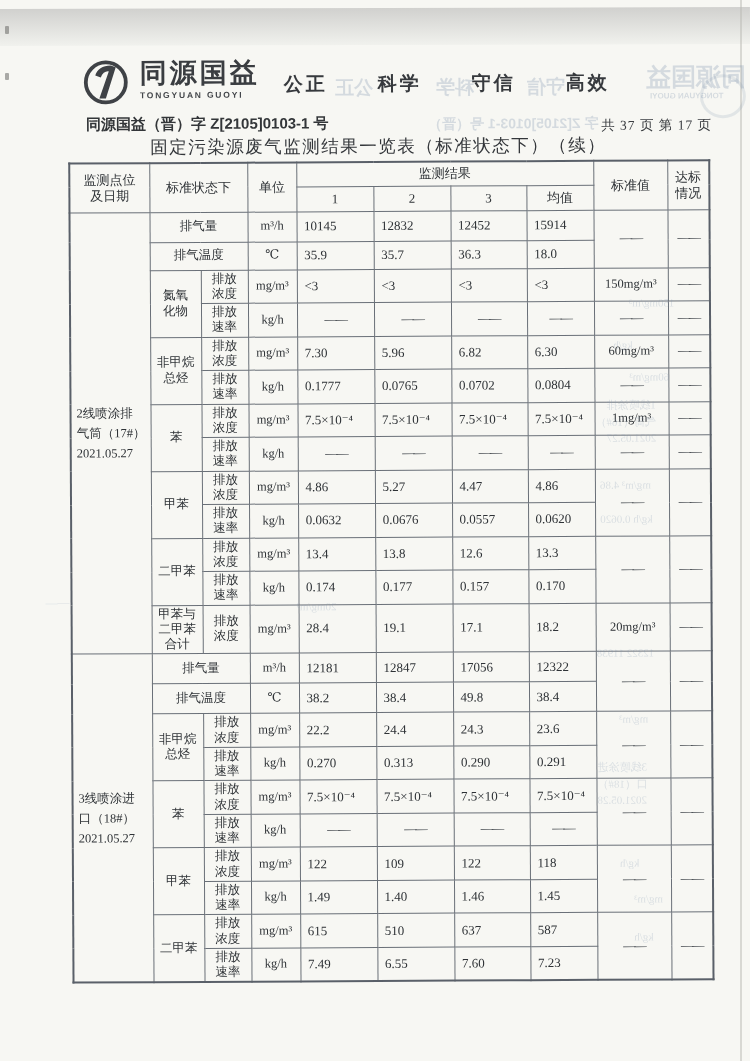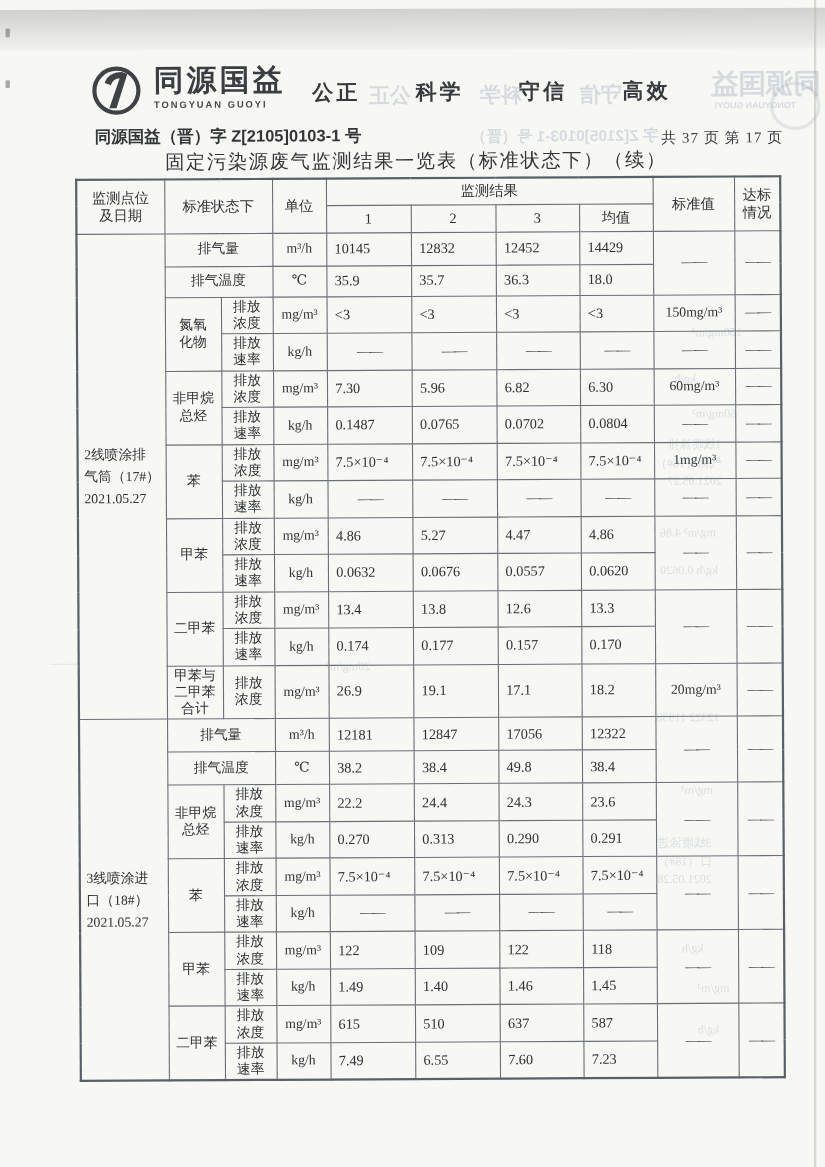--- a/index.html
+++ b/index.html
@@ -118,21 +118,21 @@
         <tbody>
             <tr style="height: 30px;">
               <td rowspan="13" class="site">2线喷涂排
 气筒（17#）
 2021.05.27</td>
               <td colspan="2" class="label">排气量</td>
               <td class="unit">m³/h</td>
               <td class="val">10145</td>
               <td class="val">12832</td>
               <td class="val">12452</td>
-              <td class="val">14429</td>
+              <td class="val">15914</td>
               <td rowspan="2" class="dash">——</td>
               <td rowspan="2" class="dash">——</td>
             </tr>
             <tr style="height: 28px;">
               <td colspan="2" class="label">排气温度</td>
               <td class="unit">℃</td>
               <td class="val">35.9</td>
               <td class="val">35.7</td>
               <td class="val">36.3</td>
               <td class="val">18.0</td>
@@ -171,21 +171,21 @@
               <td class="val">5.96</td>
               <td class="val">6.82</td>
               <td class="val">6.30</td>
               <td class="std">60mg/m³</td>
               <td class="dash">——</td>
             </tr>
             <tr style="height: 32px;">
               <td class="sub">排放
 速率</td>
               <td class="unit">kg/h</td>
-              <td class="val">0.1487</td>
+              <td class="val">0.1777</td>
               <td class="val">0.0765</td>
               <td class="val">0.0702</td>
               <td class="val">0.0804</td>
               <td class="dash">——</td>
               <td class="dash">——</td>
             </tr>
             <tr style="height: 32px;">
               <td rowspan="2" class="label">苯</td>
               <td class="sub">排放
 浓度</td>
@@ -250,21 +250,21 @@
               <td class="val">0.157</td>
               <td class="val">0.170</td>
             </tr>
             <tr style="height: 47px;">
               <td class="label">甲苯与
 二甲苯
 合计</td>
               <td class="sub">排放
 浓度</td>
               <td class="unit">mg/m³</td>
-              <td class="val">26.9</td>
+              <td class="val">28.4</td>
               <td class="val">19.1</td>
               <td class="val">17.1</td>
               <td class="val">18.2</td>
               <td class="std">20mg/m³</td>
               <td class="dash">——</td>
             </tr>
             <tr style="height: 30px;">
               <td rowspan="10" class="site">3线喷涂进
 口（18#）
 2021.05.27</td>

